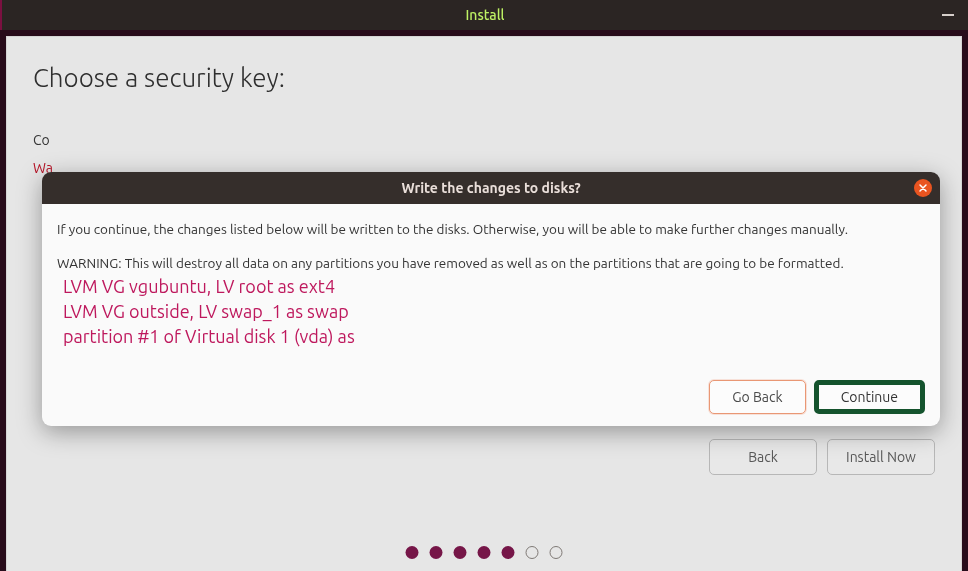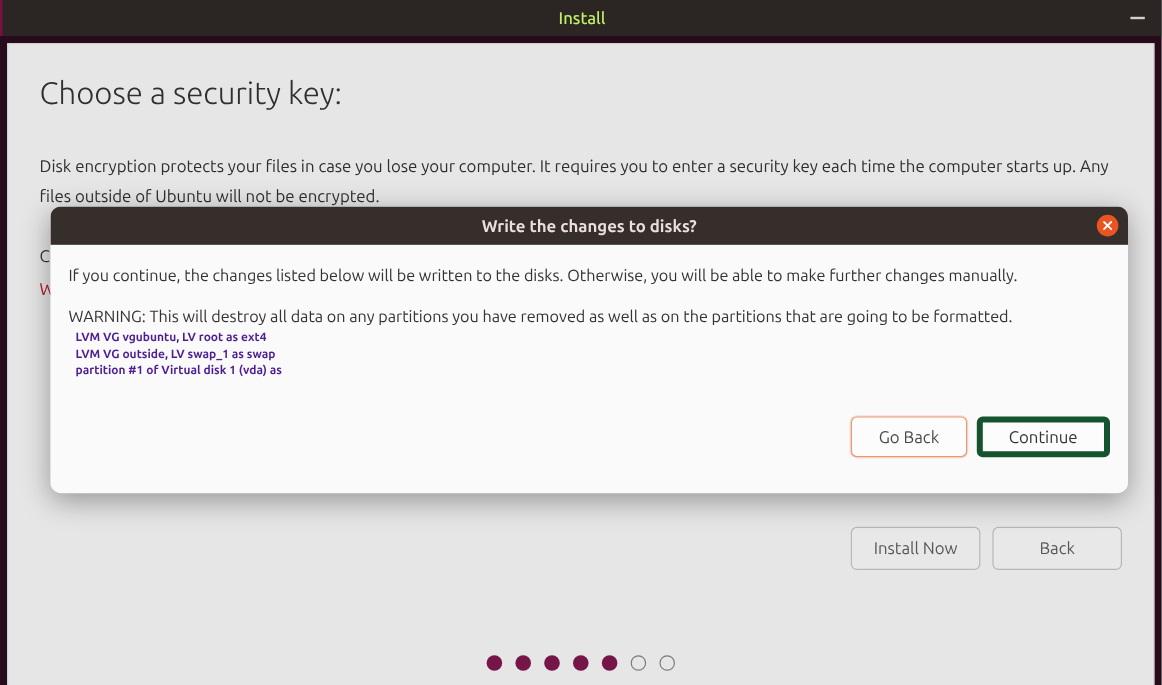--- a/index.html
+++ b/index.html
@@ -139,31 +139,30 @@
       padding: 15px 1px 15px 15px;
     }
     .modal-body p {
       font-size: 13.5px;
       color: #333;
       line-height: 1.5;
     }
     .mwarn { margin-top: 14px; }
     .mlist-head { margin-top: 17px; font-size: 13.5px; }
     .mlist {
-      font-size: 10px;
-      color: #4c1d95;
+      font-size: 18px;
+      color: #be185d;
       padding-left: 6px;
       line-height: 1.4;
-      font-weight: bold;
     }
     .modal-buttons {
       display: flex;
       justify-content: flex-end;
       gap: 8px;
-      padding: 6px 15px 30px 15px;
+      padding: 6px 15px 12px 15px;
       margin-top: 10px;
     }
     .modal-buttons button {
       height: 34px;
       border: 5px solid #14532d;
       background: #fcfcfc;
       border-radius: 5px;
       font-size: 14px;
       color: #333;
       padding: 0 22px;
@@ -179,27 +178,26 @@
 </head>
 <body>
 
 <div class="titlebar">
   <span>Install</span>
   <span class="min-icon"></span>
 </div>
 
 <div class="page">
   <div class="page-title">Choose a security key:</div>
-  <div class="desc">Disk encryption protects your files in case you lose your computer. It requires you to enter a security key each time the computer starts up. Any files outside of Ubuntu will not be encrypted.</div>
   <div class="bg-row"><span>Co</span></div>
   <div class="bg-row" style="color:#c7162b;margin-top:0;"><span>Wa</span></div>
 
   <div class="footer-buttons">
+    <button>Back</button>
     <button>Install Now</button>
-    <button>Back</button>
   </div>
 
   <div class="dots">
     <div class="dot"></div>
     <div class="dot"></div>
     <div class="dot"></div>
     <div class="dot"></div>
     <div class="dot"></div>
     <div class="dot empty"></div>
     <div class="dot empty"></div>

